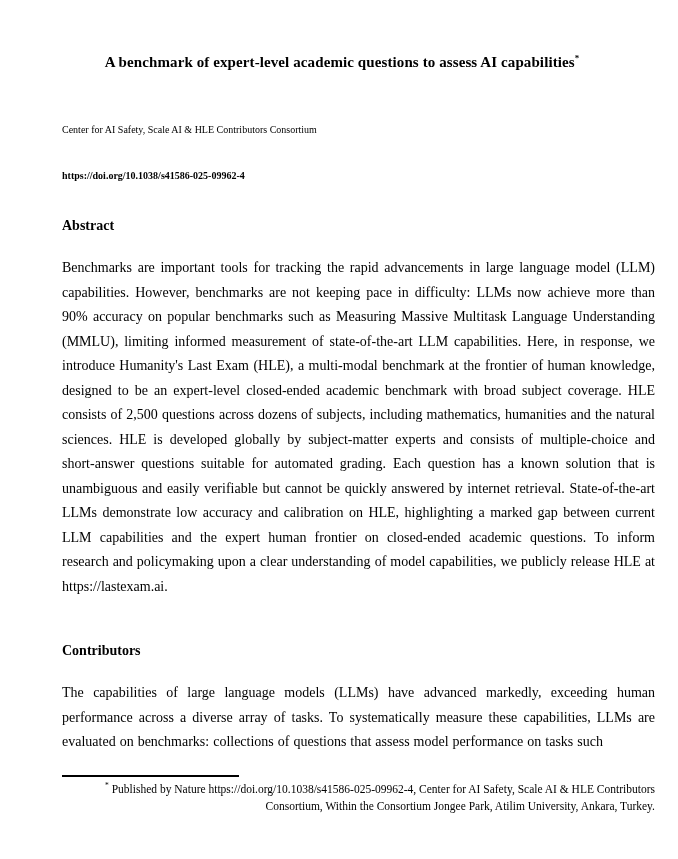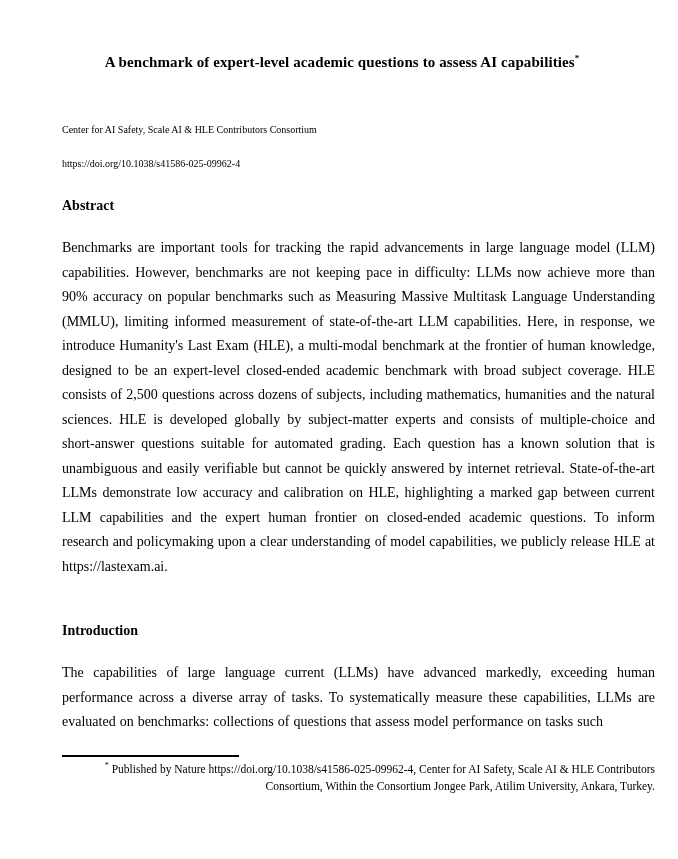--- a/index.html
+++ b/index.html
@@ -36,28 +36,28 @@
     line-height: 0;
   }
   .meta {
     margin: 0;
     font-size: 10px;
     line-height: 20px;
     text-align: left;
   }
   .meta.authors { margin-top: 47px; }
   .meta.journal { margin-top: 9px; }
-  .meta.doi     { margin-top: 14px; }
+  .meta.doi     { margin-top: 26px; font-weight: bold; }
   .section-heading {
     margin: 0;
     font-size: 14px;
     font-weight: bold;
     line-height: 20px;
   }
-  .section-heading.abstract { margin-top: 22px; }
+  .section-heading.abstract { margin-top: 30px; }
   .section-heading.intro    { margin-top: 42px; }
   .body-para {
     margin: 20px 0 0 0;
     font-size: 14px;
     line-height: 24.5px;
     text-align: justify;
     word-spacing: 0.5px;
   }
   .footnote-rule {
     margin-top: 20px;
@@ -86,21 +86,21 @@
 
   <p class="meta authors">Center for AI Safety, Scale AI &amp; HLE Contributors Consortium</p>
 
 
   <p class="meta doi">https://doi.org/10.1038/s41586-025-09962-4</p>
 
   <h2 class="section-heading abstract">Abstract</h2>
 
   <p class="body-para">Benchmarks are important tools for tracking the rapid advancements in large language model (LLM) capabilities. However, benchmarks are not keeping pace in difficulty: LLMs now achieve more than 90% accuracy on popular benchmarks such as Measuring Massive Multitask Language Understanding (MMLU), limiting informed measurement of state-of-the-art LLM capabilities. Here, in response, we introduce Humanity's Last Exam (HLE), a multi-modal benchmark at the frontier of human knowledge, designed to be an expert-level closed-ended academic benchmark with broad subject coverage. HLE consists of 2,500 questions across dozens of subjects, including mathematics, humanities and the natural sciences. HLE is developed globally by subject-matter experts and consists of multiple-choice and short-answer questions suitable for automated grading. Each question has a known solution that is unambiguous and easily verifiable but cannot be quickly answered by internet retrieval. State-of-the-art LLMs demonstrate low accuracy and calibration on HLE, highlighting a marked gap between current LLM capabilities and the expert human frontier on closed-ended academic questions. To inform research and policymaking upon a clear understanding of model capabilities, we publicly release HLE at https://lastexam.ai.</p>
 
-  <h2 class="section-heading intro">Introduction</h2>
+  <h2 class="section-heading intro">Contributors</h2>
 
-  <p class="body-para">The capabilities of large language current (LLMs) have advanced markedly, exceeding human performance across a diverse array of tasks. To systematically measure these capabilities, LLMs are evaluated on benchmarks: collections of questions that assess model performance on tasks such</p>
+  <p class="body-para">The capabilities of large language models (LLMs) have advanced markedly, exceeding human performance across a diverse array of tasks. To systematically measure these capabilities, LLMs are evaluated on benchmarks: collections of questions that assess model performance on tasks such</p>
 
   <div class="footnote-rule"></div>
 
   <p class="footnote"><sup>*</sup> <span>Published by Nature https://doi.org/10.1038/s41586-025-09962-4, Center for AI Safety, Scale AI &amp; HLE Contributors Consortium, Within the Consortium Jongee Park, Atilim University, Ankara, Turkey.</span></p>
 
 </div>
 
 </body></html>

